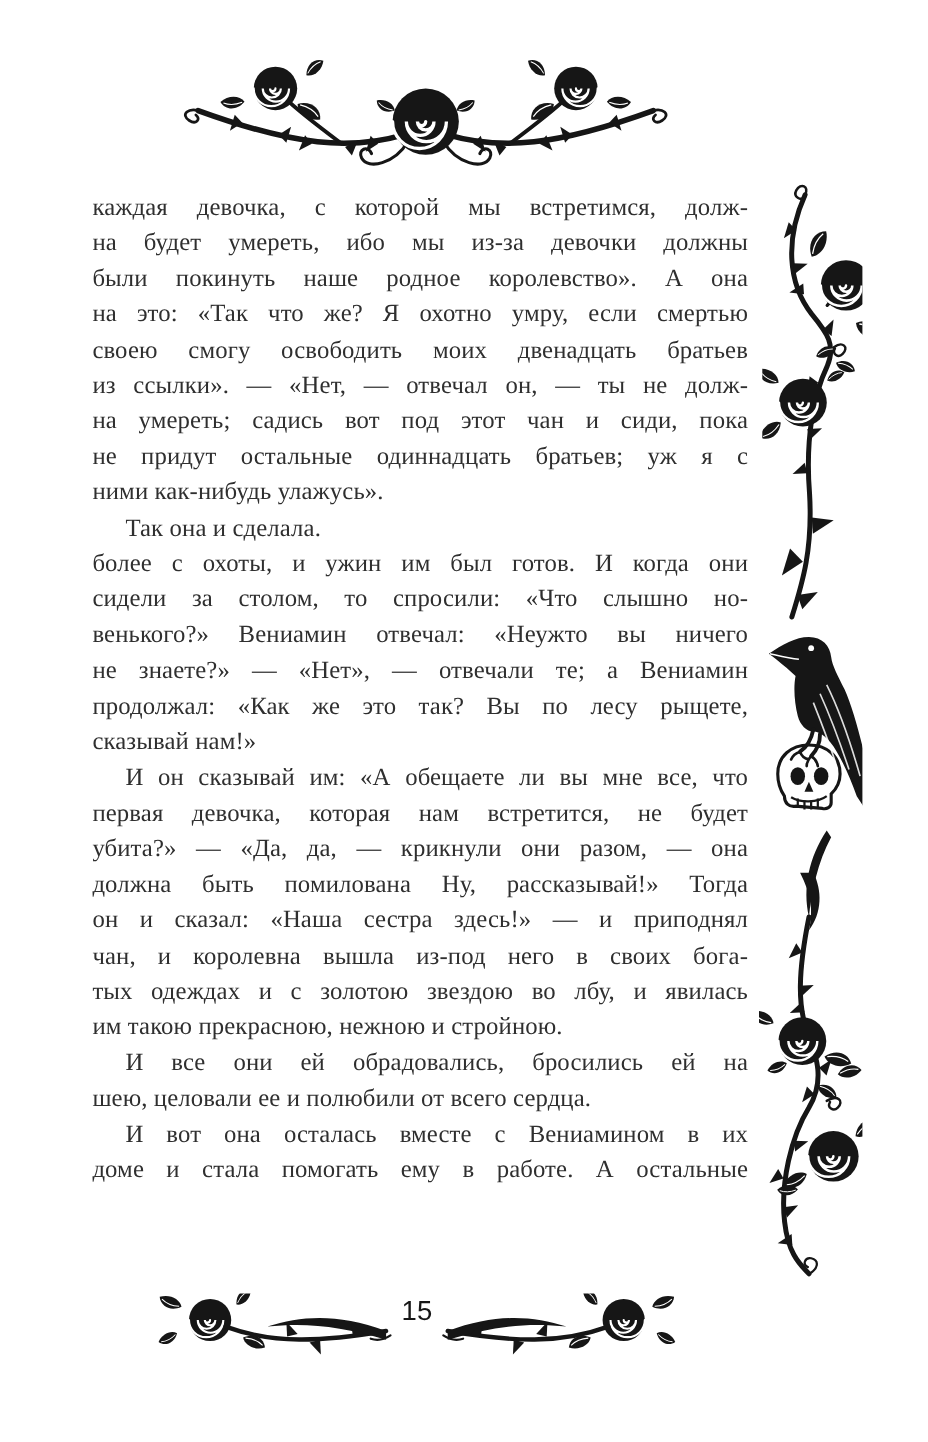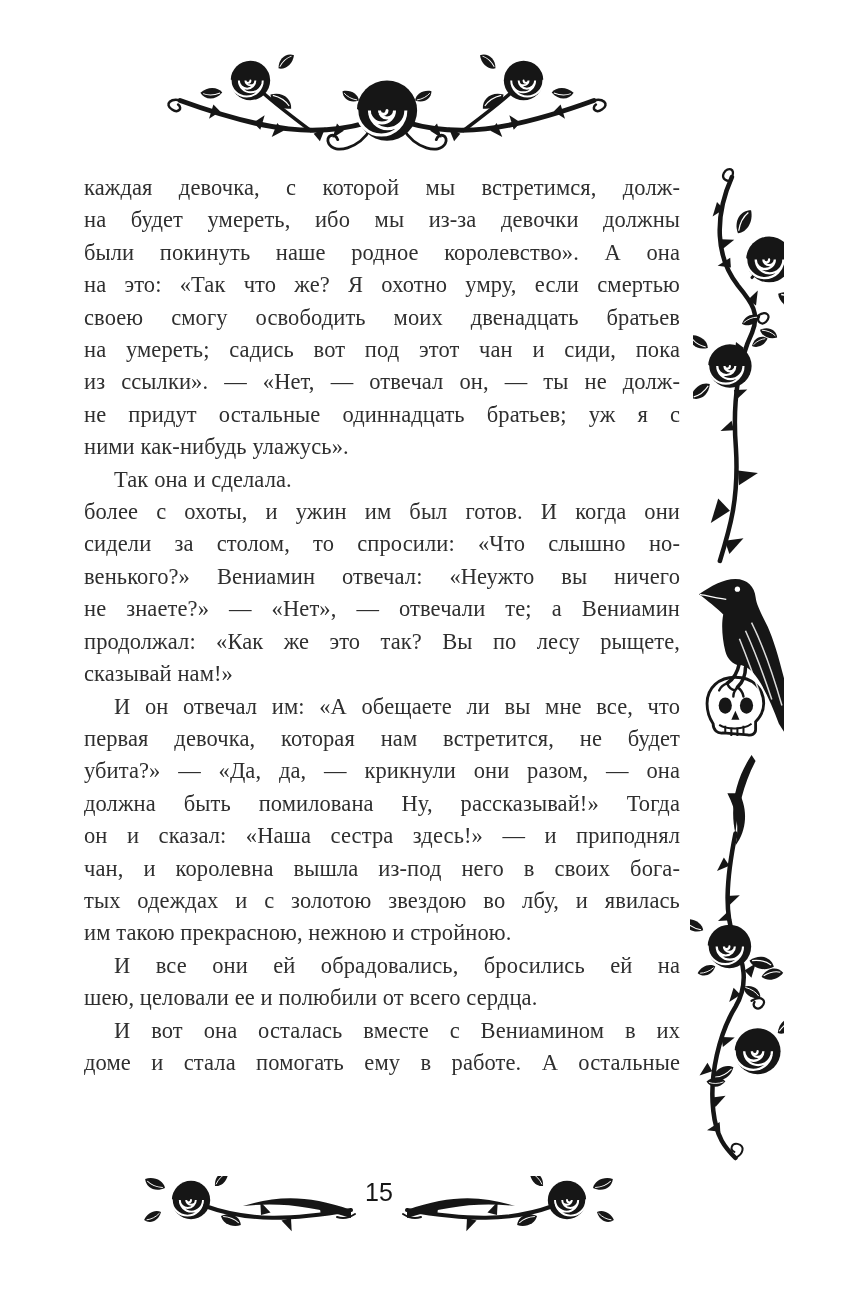--- a/index.html
+++ b/index.html
@@ -152,38 +152,38 @@
     <path d="M44,402 C52,398 54,390 46,388 C40,387 38,394 43,396" fill="none" stroke="currentColor" stroke-width="2" stroke-linecap="round"></path>
   </svg>
 
   <main class="text-block" id="text-block">
       <div class="para">
         <div class="line">каждая девочка, с которой мы встретимся, долж-</div>
         <div class="line">на будет умереть, ибо мы из-за девочки должны</div>
         <div class="line">были покинуть наше родное королевство». А она</div>
         <div class="line">на это: «Так что же? Я охотно умру, если смертью</div>
         <div class="line">своею смогу освободить моих двенадцать братьев</div>
+        <div class="line">из ссылки». — «Нет, — отвечал он, — ты не долж-</div>
         <div class="line">на умереть; садись вот под этот чан и сиди, пока</div>
-        <div class="line">из ссылки». — «Нет, — отвечал он, — ты не долж-</div>
         <div class="line">не придут остальные одиннадцать братьев; уж я с</div>
         <div class="line end">ними как-нибудь улажусь».</div>
       </div>
       <div class="para">
         <div class="line indent end">Так она и сделала.</div>
       </div>
       <div class="para">
         <div class="line">более с охоты, и ужин им был готов. И когда они</div>
         <div class="line">сидели за столом, то спросили: «Что слышно но-</div>
         <div class="line">венького?» Вениамин отвечал: «Неужто вы ничего</div>
         <div class="line">не знаете?» — «Нет», — отвечали те; а Вениамин</div>
         <div class="line">продолжал: «Как же это так? Вы по лесу рыщете,</div>
         <div class="line end">сказывай нам!»</div>
       </div>
       <div class="para">
-        <div class="line indent">И он отвечал им: «А обещаете ли вы мне все, что</div>
+        <div class="line indent">И он сказывай им: «А обещаете ли вы мне все, что</div>
         <div class="line">первая девочка, которая нам встретится, не будет</div>
         <div class="line">убита?» — «Да, да, — крикнули они разом, — она</div>
         <div class="line">должна быть помилована Ну, рассказывай!» Тогда</div>
         <div class="line">он и сказал: «Наша сестра здесь!» — и приподнял</div>
         <div class="line">чан, и королевна вышла из-под него в своих бога-</div>
         <div class="line">тых одеждах и с золотою звездою во лбу, и явилась</div>
         <div class="line end">им такою прекрасною, нежною и стройною.</div>
       </div>
       <div class="para">
         <div class="line indent">И все они ей обрадовались, бросились ей на</div>

